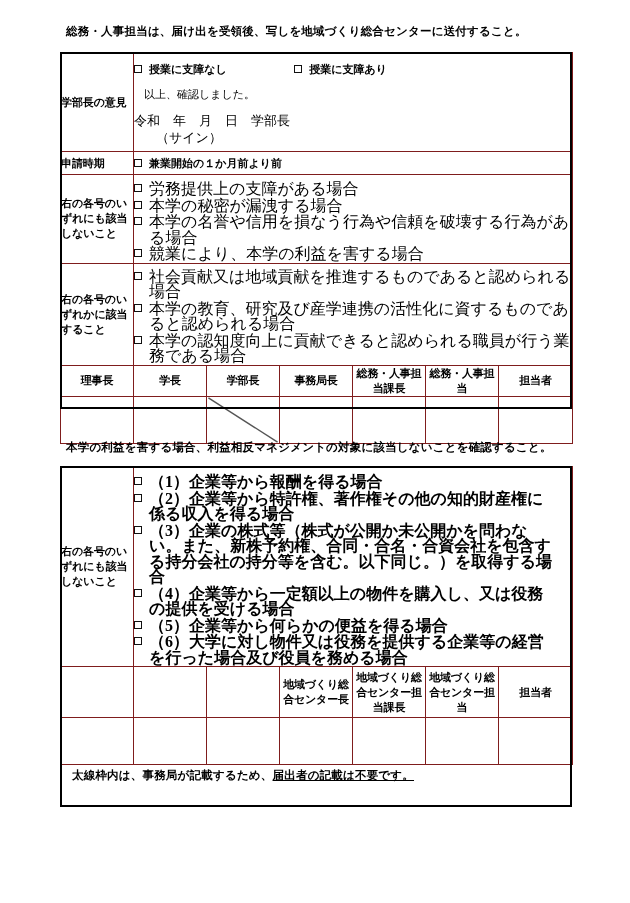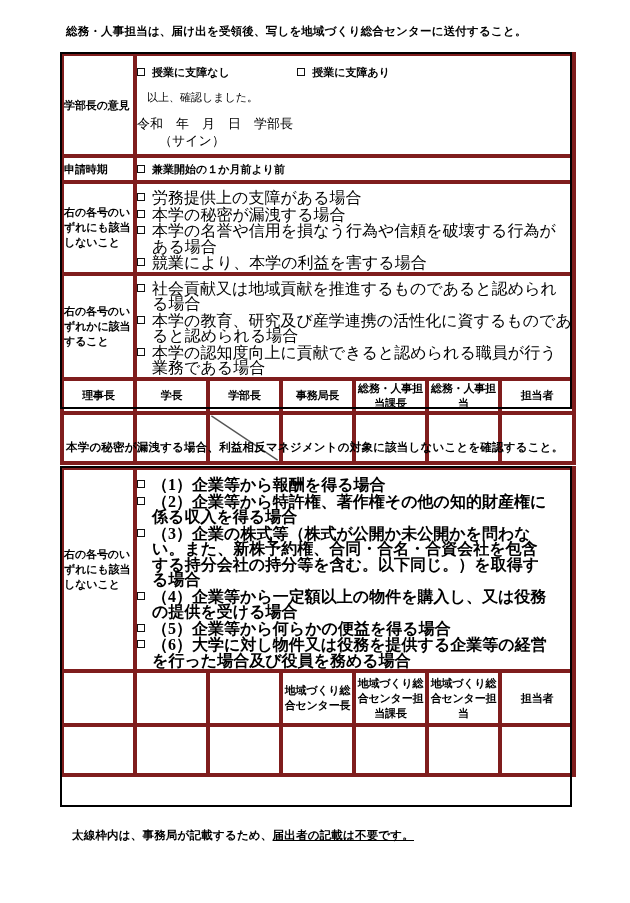--- a/index.html
+++ b/index.html
@@ -27,33 +27,33 @@
   .note-line {
     position: absolute;
     font-size: 11.5px;
     font-weight: bold;
     letter-spacing: 0.2px;
     white-space: nowrap;
     line-height: 14px;
   }
   #note-top    { left: 66px;  top: 24px; }
   #note-mid    { left: 66px;  top: 440px; }
-  #note-bottom { left: 72px;  top: 828px; font-family: Liberation Serif, serif; }
+  #note-bottom { left: 72px;  top: 768px; font-family: Liberation Serif, serif; }
 
   .underline-part { text-decoration: underline; }
 
   
   .form-table {
     position: absolute;
     border-collapse: collapse;
     table-layout: fixed;
     background: #fff;
   }
   .form-table td {
-    border: 4px solid #7f1d1d;
+    border: 1px solid #7f1d1d;
     vertical-align: middle;
     padding: 0;
     font-size: 11px;
     line-height: 15px;
   }
   
   .outer-frame {
     position: absolute;
     border: 2.2px solid #000;
     box-sizing: border-box;
@@ -228,21 +228,21 @@
       </td>
       <td></td>
       <td></td>
       <td></td>
       <td></td>
     </tr>
   </tbody>
     </table>
   <div class="outer-frame" style="left:60px; top:52px; width:512px; height:357px;"></div>
 
-  <div class="note-line" id="note-mid">本学の秘密が漏洩する場合、利益相反マネジメントの対象に該当しないことを確認すること。</div>
+  <div class="note-line" id="note-mid">本学の利益を害する場合、利益相反マネジメントの対象に該当しないことを確認すること。</div>
 
   <table class="form-table" id="table-2" style="left:60px; top:466px; width:512px;">
     <colgroup>
       <col style="width:73px">
       <col style="width:73px">
       <col style="width:73px">
       <col style="width:73px">
       <col style="width:73px">
       <col style="width:73px">
       <col style="width:74px">

